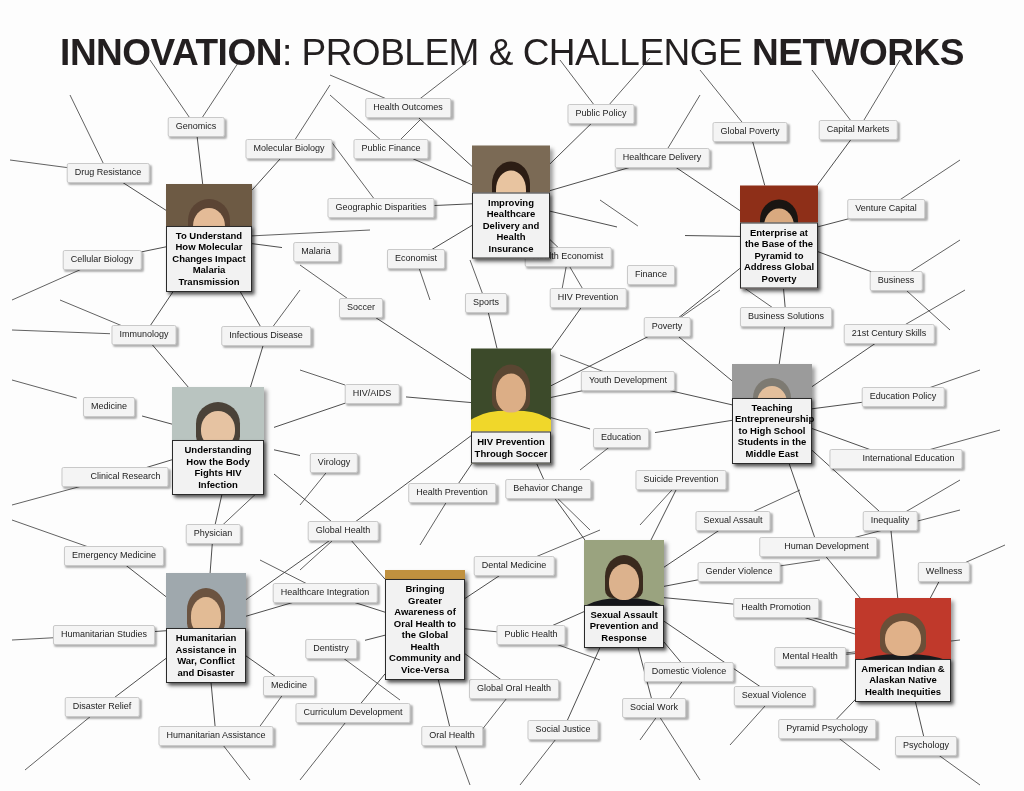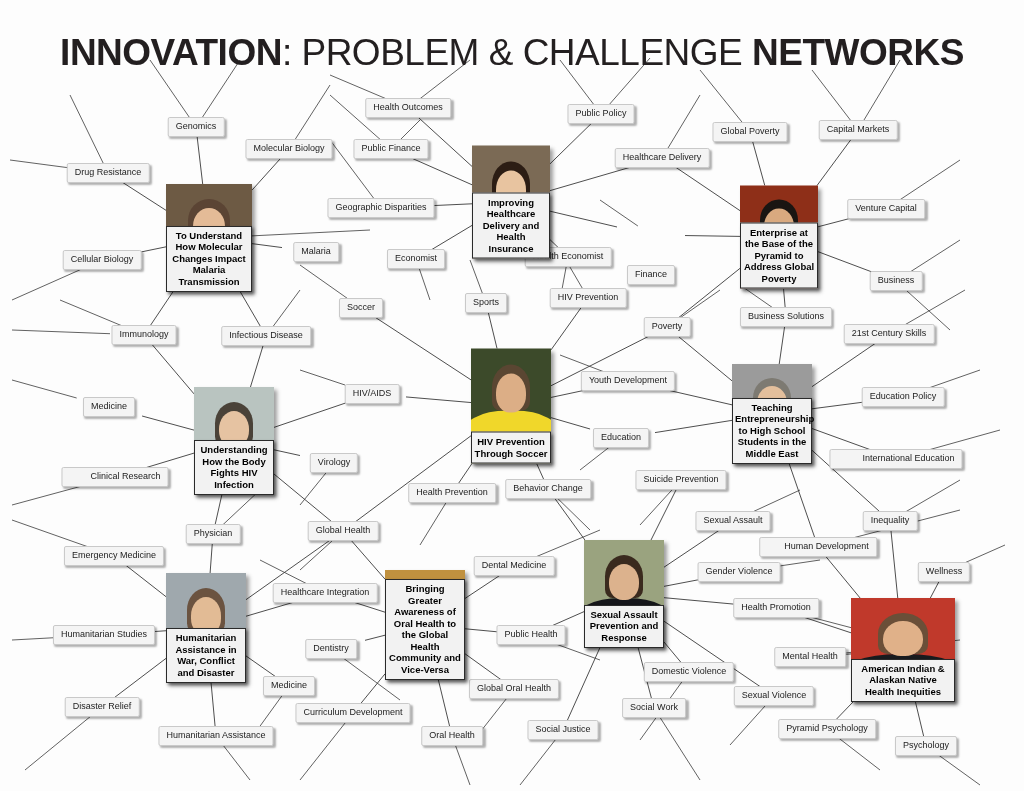--- a/index.html
+++ b/index.html
@@ -353,21 +353,21 @@
         <div class="caption">Improving Healthcare Delivery and Health Insurance</div>
       </div>
       <div class="hub" style="left: 779px; top: 237px; width: 78px; height: 103px;">
         <div class="photo" style="background: rgb(142, 47, 24);">
           <div class="ph-body" style="background: rgb(231, 227, 220); height: 46%;"></div>
           <div class="ph-hair" style="background: rgb(26, 21, 18); left: 26%; width: 48%; top: 14%; height: 40%;"></div>
           <div class="ph-head" style="background: rgb(217, 169, 127); left: 31%; width: 38%; top: 22%; height: 34%;"></div>
         </div>
         <div class="caption">Enterprise at the Base of the Pyramid to Address Global Poverty</div>
       </div>
-      <div class="hub" style="left: 234px; top: 441px; width: 80px; height: 108px;">
+      <div class="hub" style="left: 218px; top: 441px; width: 92px; height: 108px;">
         <div class="photo" style="background: rgb(185, 196, 192);">
           <div class="ph-body" style="background: rgb(244, 243, 240); height: 46%;"></div>
           <div class="ph-hair" style="background: rgb(74, 66, 56); left: 26%; width: 48%; top: 14%; height: 40%;"></div>
           <div class="ph-head" style="background: rgb(230, 195, 162); left: 31%; width: 38%; top: 22%; height: 34%;"></div>
         </div>
         <div class="caption">Understanding How the Body Fights HIV Infection</div>
       </div>
       <div class="hub" style="left: 511px; top: 406px; width: 80px; height: 115px;">
         <div class="photo" style="background: rgb(60, 74, 42);">
           <div class="ph-body" style="background: rgb(240, 215, 42); height: 46%;"></div>
@@ -401,21 +401,21 @@
         <div class="caption">Bringing Greater Awareness of Oral Health to the Global Health Community and Vice-Versa</div>
       </div>
       <div class="hub" style="left: 624px; top: 594px; width: 80px; height: 108px;">
         <div class="photo" style="background: rgb(154, 163, 127);">
           <div class="ph-body" style="background: rgb(21, 22, 26); height: 46%;"></div>
           <div class="ph-hair" style="background: rgb(58, 42, 30); left: 26%; width: 48%; top: 14%; height: 40%;"></div>
           <div class="ph-head" style="background: rgb(220, 178, 141); left: 31%; width: 38%; top: 22%; height: 34%;"></div>
         </div>
         <div class="caption">Sexual Assault Prevention and Response</div>
       </div>
-      <div class="hub" style="left: 903px; top: 650px; width: 104px; height: 104px;">
+      <div class="hub" style="left: 903px; top: 650px; width: 96px; height: 104px;">
         <div class="photo" style="background: rgb(192, 57, 43);">
           <div class="ph-body" style="background: rgb(25, 27, 30); height: 46%;"></div>
           <div class="ph-hair" style="background: rgb(106, 79, 56); left: 26%; width: 48%; top: 14%; height: 40%;"></div>
           <div class="ph-head" style="background: rgb(224, 177, 137); left: 31%; width: 38%; top: 22%; height: 34%;"></div>
         </div>
         <div class="caption">American Indian &amp; Alaskan Native Health Inequities</div>
       </div>
     </div>
 
 </div>

